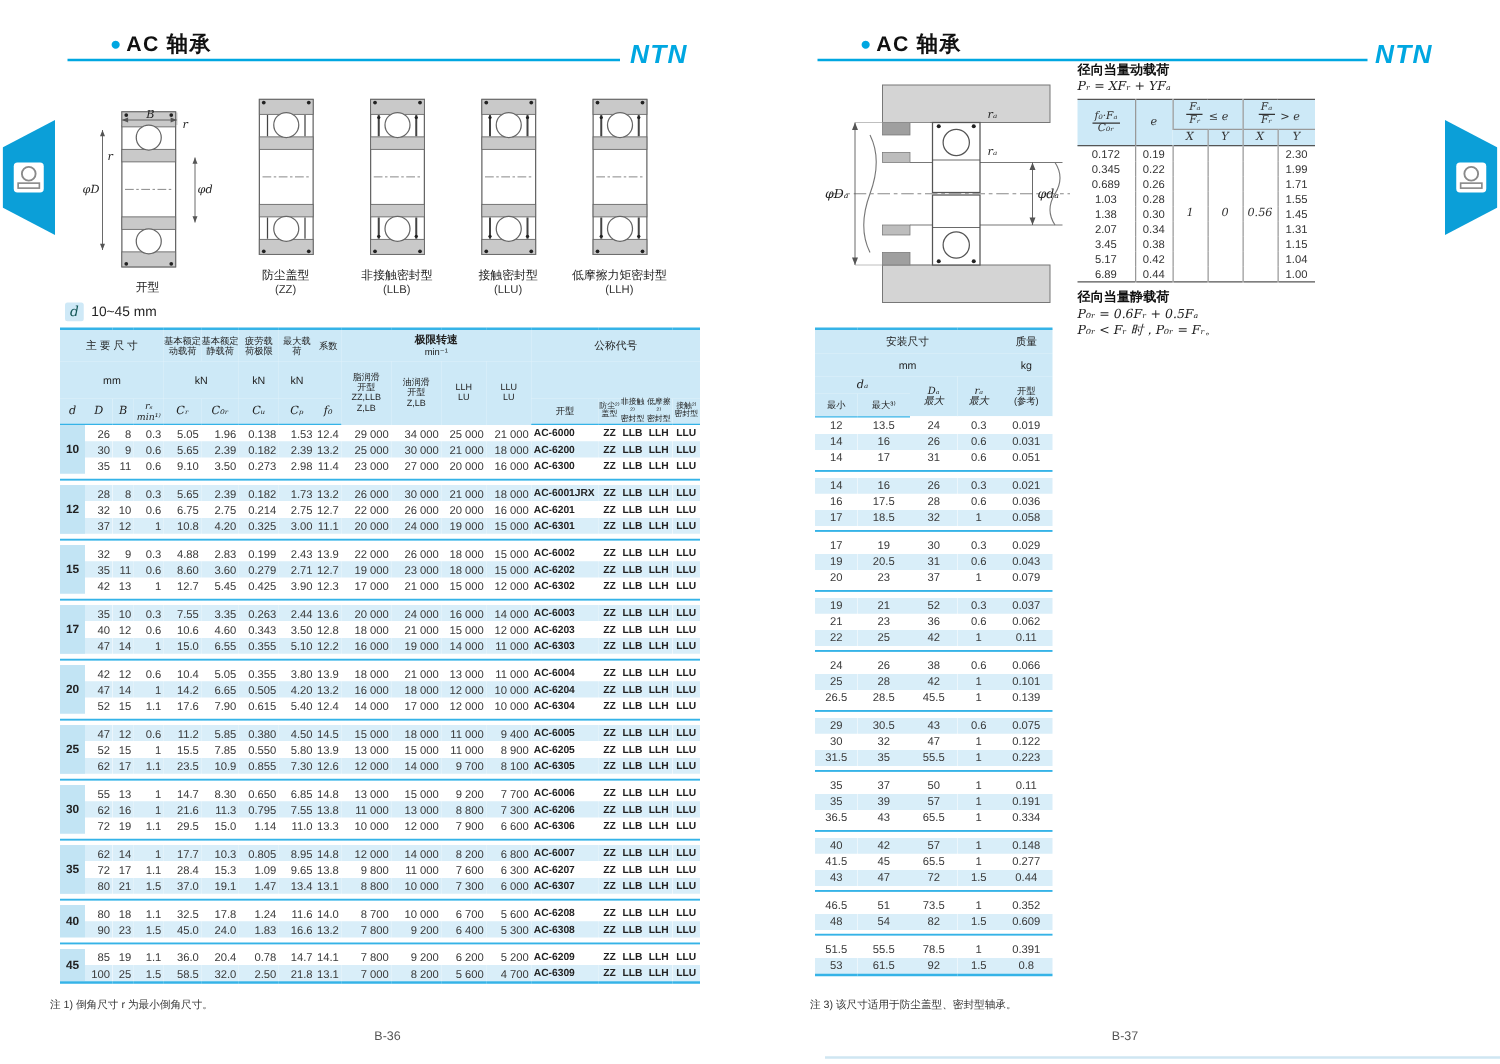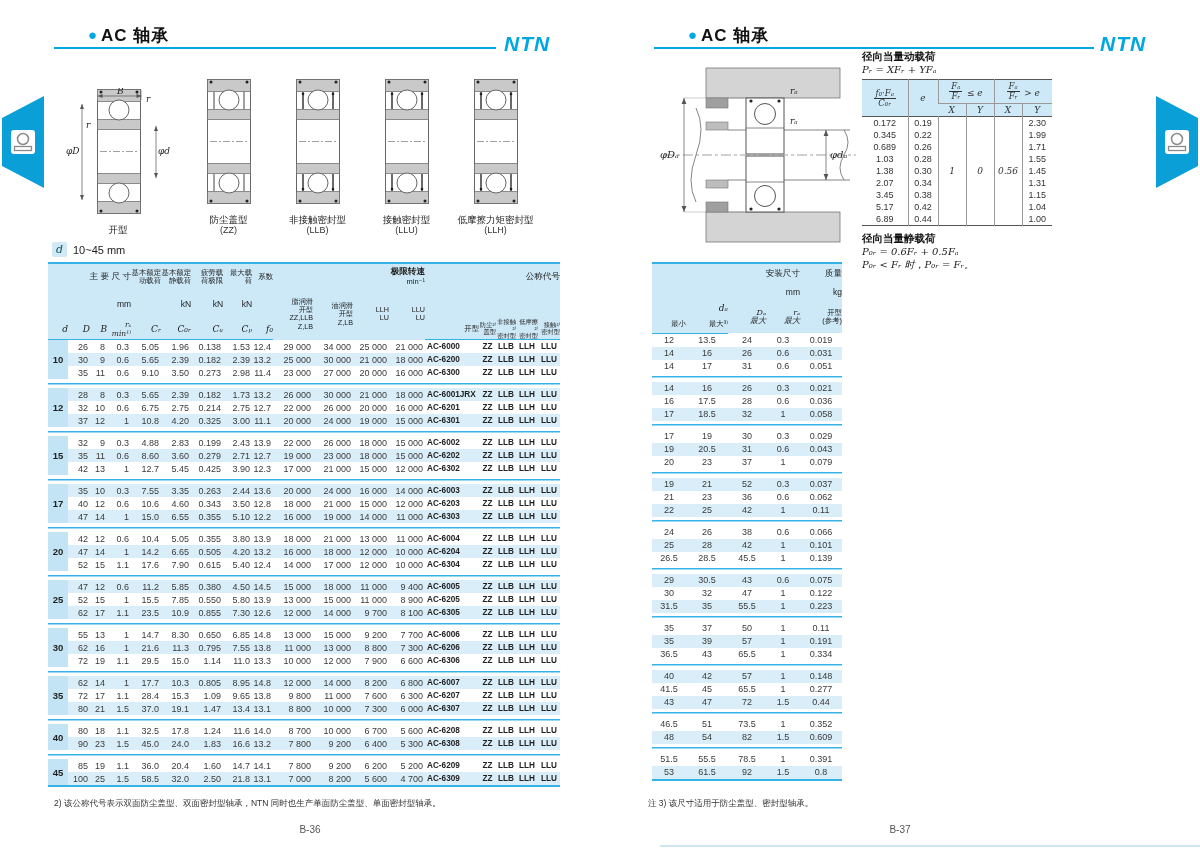--- a/index.html
+++ b/index.html
@@ -20,21 +20,21 @@
   .figblk{text-align:center;}
   .figlab{font-size:9.5px;color:#222;line-height:11px;margin-top:4px;white-space:nowrap;}
   .figcode{font-size:9px;color:#333;line-height:10px;}
   .borerow{font-size:11px;color:#222;display:flex;align-items:center;gap:6px;}
   .dbox{display:inline-block;width:15px;height:15px;background:#cfe9f7;border-radius:2px;
         font-family:"DejaVu Serif",serif;font-style:italic;text-align:center;line-height:15px;font-size:11px;color:#155;}
   .borelab{font-weight:normal;}
   
   table{border-collapse:collapse;table-layout:fixed;}
   .btab{border-top:2px solid #35b3e7;border-bottom:2px solid #35b3e7;}
-  .btab thead th{background:#cde9f7;font-weight:normal;color:#222;padding:0;vertical-align:middle;text-align:right;}
+  .btab thead th{background:#cde9f7;font-weight:normal;color:#222;padding:0;vertical-align:middle;}
   .btab thead tr.sym th{border-bottom:1.5px solid #35b3e7;}
   .btab td{padding:0 2px 0 0;height:13px;font-size:9px;color:#3a3a3a;white-space:nowrap;overflow:hidden;}
   .s1{background:#d9eef9;}
   .s0{background:#ffffff;}
   td.dcol{background:#c2e4f4;text-align:center;font-weight:bold;color:#222;font-size:9.5px;padding:0;}
   td.num{text-align:right;}
   td.ctr{text-align:center;padding:0;}
   td.name{font-weight:bold;color:#222;font-size:8.2px;text-align:left;padding-left:2px;}
   td.sfx{font-weight:bold;color:#222;font-size:8.2px;text-align:center;padding:0;}
   tr.sep td{height:9px;background:#fff !important;padding:0;
@@ -866,21 +866,21 @@
         </tr>
       </tbody>
       <tbody>
         <tr class="s0">
           <td class="dcol" rowspan="2">45</td>
           <td class="num">85</td>
           <td class="num">19</td>
           <td class="num">1.1</td>
           <td class="num">36.0</td>
           <td class="num">20.4</td>
-          <td class="num">1.60</td>
+          <td class="num">0.78</td>
           <td class="num">14.7</td>
           <td class="num">14.1</td>
           <td class="num">7 800</td>
           <td class="num">9 200</td>
           <td class="num">6 200</td>
           <td class="num">5 200</td>
           <td class="name">AC-6209</td>
           <td class="sfx">ZZ</td>
           <td class="sfx">LLB</td>
           <td class="sfx">LLH</td>
@@ -902,21 +902,21 @@
           <td class="name">AC-6309</td>
           <td class="sfx">ZZ</td>
           <td class="sfx">LLB</td>
           <td class="sfx">LLH</td>
           <td class="sfx">LLU</td>
         </tr>
       </tbody>
     </table>
 
   <div class="abs note" style="left:40px;top:798px;">
-    <div style="padding-left:14px;">2) 该公称代号表示双面防尘盖型、双面密封型轴承，NTN 同时也生产单面防尘盖型、单面密封型轴承。</div>
+    <div>注 1) 倒角尺寸 r 为最小倒角尺寸。</div>
   </div>
   <div class="abs pageno" style="left:10px;top:824px;width:600px;">B-36</div>
 </div>
 
 <div class="abs" style="left:600px;top:0;width:600px;height:851px;">
 
   <div class="abs ptitle" style="left:54px;top:24px;"><span class="bullet">●</span><span>AC 轴承</span></div>
   <div class="abs rule" style="left:54px;top:47px;width:440px;"></div>
   <div class="abs ntn" style="left:500px;top:32px;">NTN</div>
 

